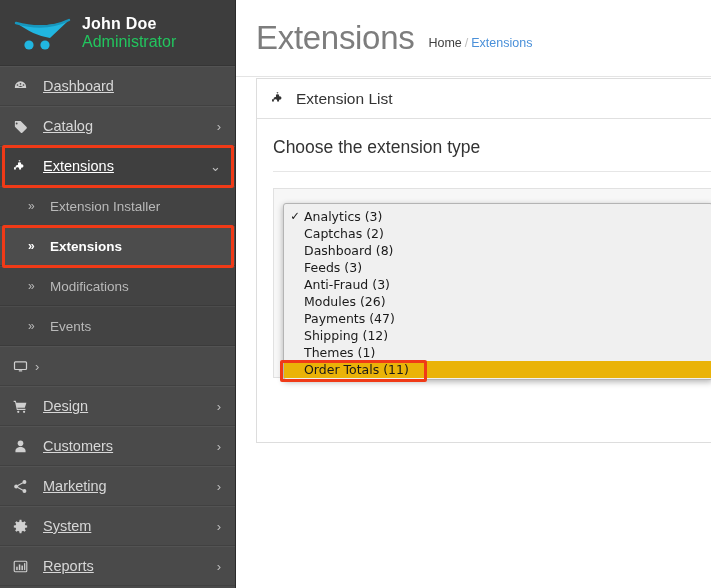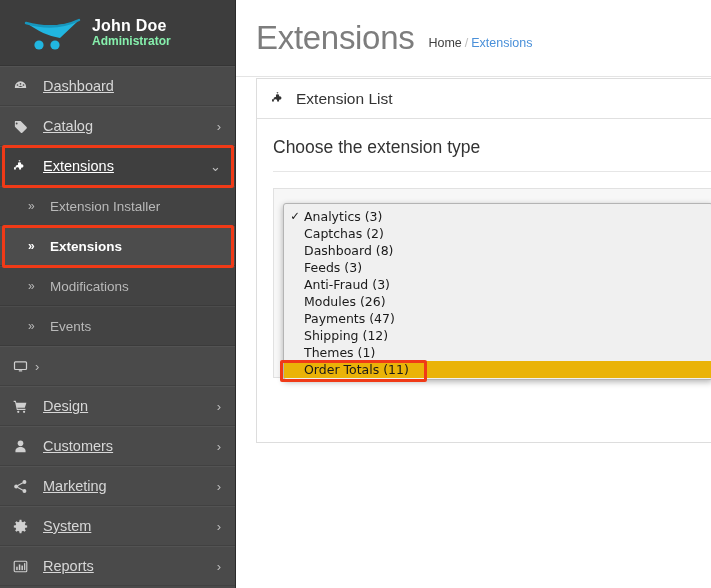--- a/index.html
+++ b/index.html
@@ -13,27 +13,27 @@
 
   
   #sidebar {
     position: absolute; left: 0; top: 0;
     width: 236px; height: 588px;
     background: #4a4a4a;
     border-right: 1px solid #2b2b2b;
   }
   #sidebar-header {
     height: 66px; background: #3d3d3d;
-    display: flex; align-items: center; padding-left: 24px;
+    display: flex; align-items: center; padding-left: 14px;
     border-bottom: 1px solid #353535;
   }
   #cart-logo { width: 62px; height: 42px; flex: 0 0 62px; }
   .profile-text { margin-left: 6px; line-height: 1.12; }
   .profile-name { color: #ffffff; font-size: 16px; font-weight: bold; letter-spacing: .2px; }
-  .profile-role { color: #86efac; font-size: 12px; font-weight: bold; }
+  .profile-role { color: #22c55e; font-size: 16px; }
 
   .nav-item {
     position: relative;
     height: 40px;
     display: flex; align-items: center;
     padding-left: 13px; padding-right: 14px;
     color: #d7d7d7; font-size: 14.5px;
     border-bottom: 1px solid #414141;
     border-top: 1px solid #535353;
     cursor: pointer;

